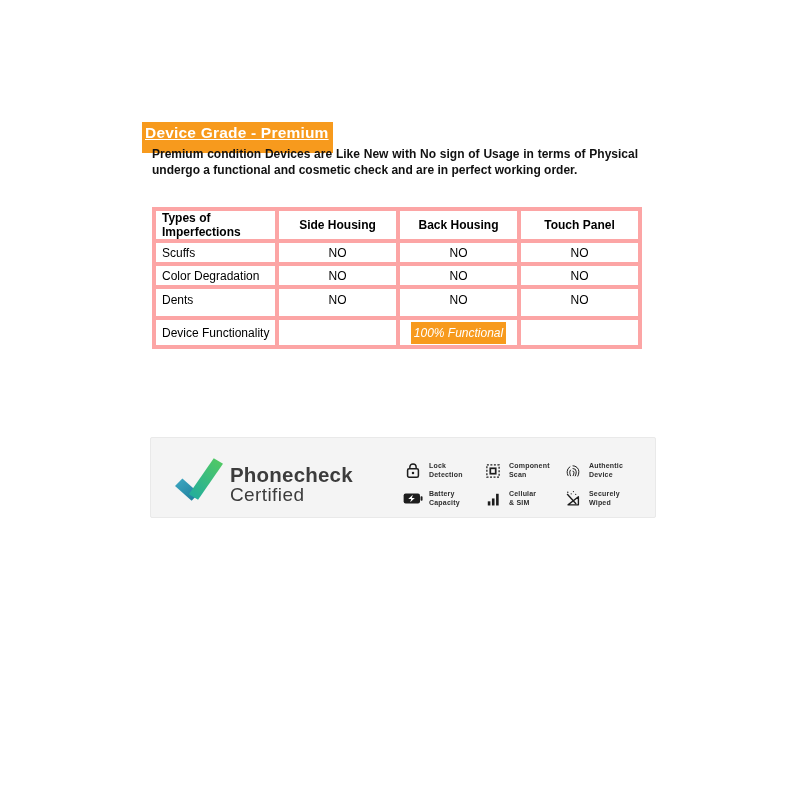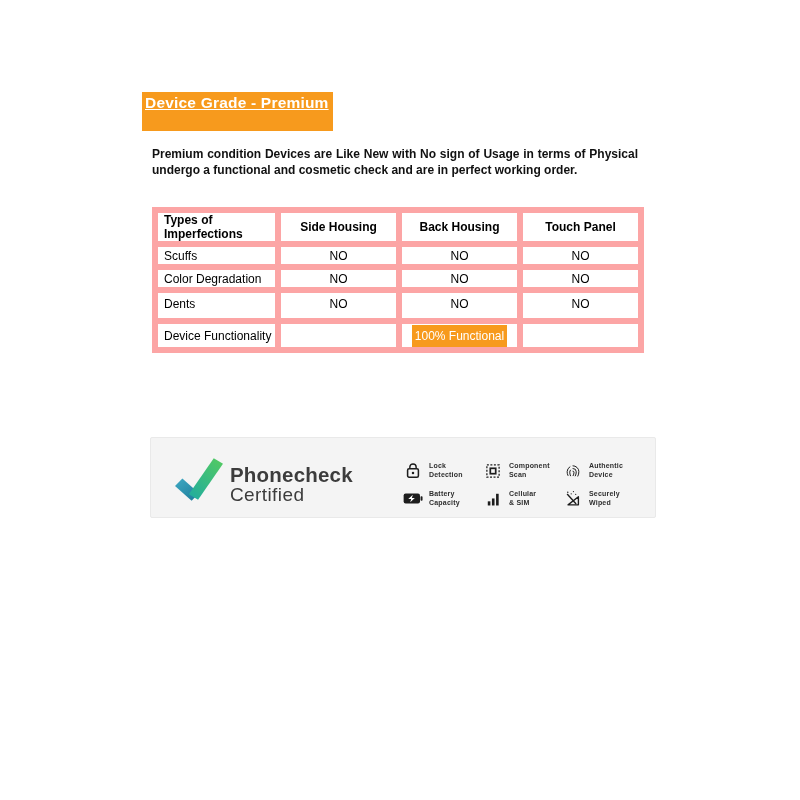--- a/index.html
+++ b/index.html
@@ -6,28 +6,28 @@
   html, body { width: 800px; height: 800px; background: #ffffff; }
   body {
     position: relative;
     font-family: "Liberation Sans", sans-serif;
     color: #000;
   }
 
   
   .heading {
     position: absolute;
-    left: 142px; top: 92px;
+    left: 142px; top: 122px;
     display: inline-block;
     background: #F79A1D;
     color: #ffffff;
     font-size: 15.5px;
     font-weight: bold;
     text-decoration: underline;
-    padding: 2px 4px 19px 3px;
+    padding: 2px 4px 11px 3px;
     letter-spacing: 0.2px;
   }
 
   
   .para {
     position: absolute;
     left: 152px; top: 147px;
     width: 486px;
     font-size: 12px;
     font-weight: bold;
@@ -48,40 +48,41 @@
   
   .imperfections {
     position: absolute;
     left: 152px; top: 207px;
     width: 486px;
     border-collapse: collapse;
     table-layout: fixed;
     font-size: 12px;
   }
   .imperfections th, .imperfections td {
-    border: 6px solid #fca5a5;
+    border: 4px solid #fca5a5;
     vertical-align: middle;
     font-weight: normal;
   }
   .imperfections th {
     font-weight: bold;
     height: 24px;
     text-align: center;
   }
   .imperfections th.first, .imperfections td.first {
     text-align: left;
     padding-left: 6px;
   }
   .imperfections td { text-align: center; height: 23px; }
   .imperfections tr.tall td { height: 31px; vertical-align: top; padding-top: 4px; }
   .imperfections tr.func td { height: 29px; vertical-align: middle; padding-top: 0; }
   .hl {
     background: #F79A1D;
     color: #ffffff;
     padding: 4px 3px;
+    font-style: italic;
   }
 
   
   .banner {
     position: absolute;
     left: 150px; top: 437px;
     width: 506px; height: 81px;
     background: #F4F4F4;
     border: 1px solid #E9E9E9;
     border-radius: 2px;

